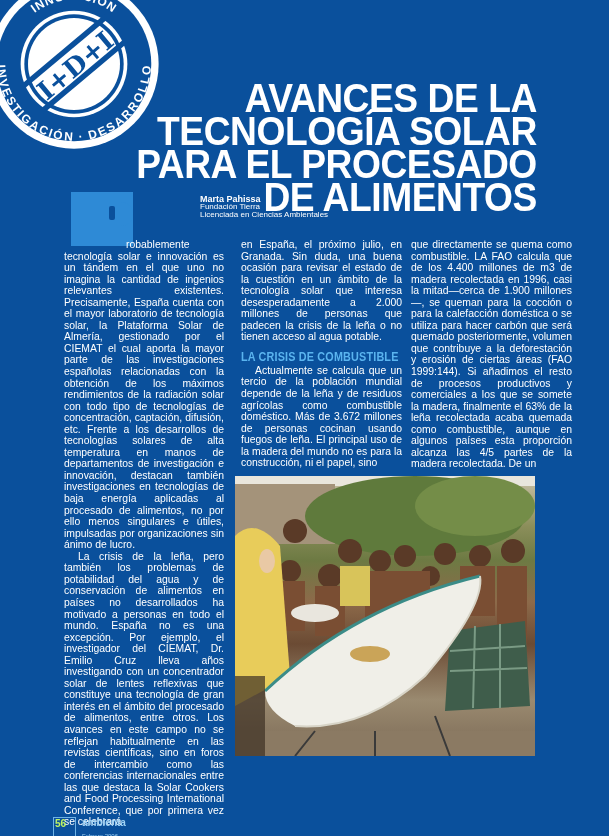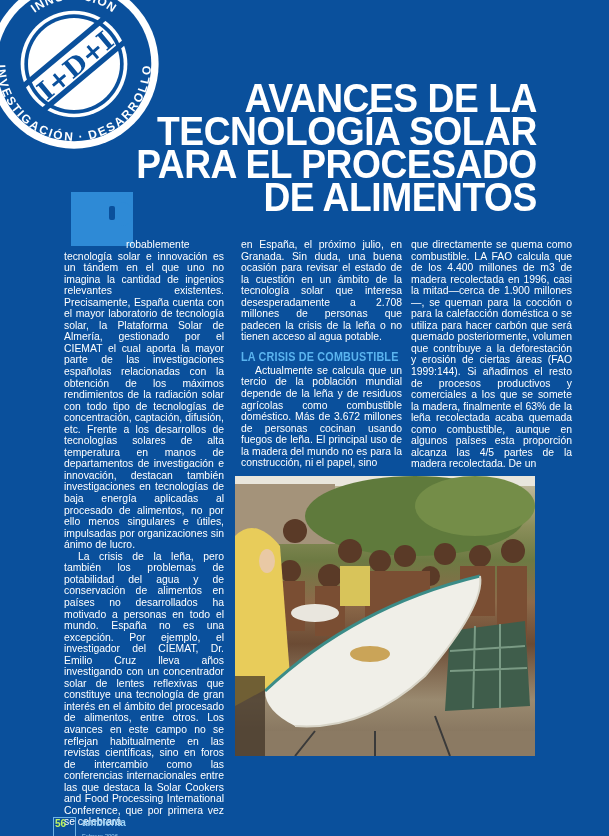--- a/index.html
+++ b/index.html
@@ -111,28 +111,33 @@
     <div>TECNOLOGÍA SOLAR</div>
     <div>PARA EL PROCESADO</div>
     <div>DE ALIMENTOS</div>
   </div>
 
   <div class="dropcap">
     <div class="bowl"></div>
     <div class="hole"></div>
   </div>
 
+  <div class="author">
+    <div class="name">Marta Pahissa</div>
+    <div>Fundación Tierra</div>
+    <div>Licenciada en Ciencias Ambientales</div>
+  </div>
 
   <div class="col col1">
     <p class="first">robablemente tecnología solar e innovación es un tándem en el que uno no imagina la cantidad de ingenios relevantes existentes. Precisamente, España cuenta con el mayor laboratorio de tecnología solar, la Plataforma Solar de Almería, gestionado por el CIEMAT el cual aporta la mayor parte de las investigaciones españolas relacionadas con la obtención de los máximos rendimientos de la radiación solar con todo tipo de tecnologías de concentración, captación, difusión, etc. Frente a los desarrollos de tecnologías solares de alta temperatura en manos de departamentos de investigación e innovación, destacan también investigaciones en tecnologías de baja energía aplicadas al procesado de alimentos, no por ello menos singulares e útiles,  impulsadas por organizaciones sin ánimo de lucro.</p>
     <p class="indent">La crisis de la leña, pero también los problemas de potabilidad del agua y de conservación de alimentos en países no desarrollados ha motivado a personas en todo el mundo. España no es una excepción. Por ejemplo, el investigador del CIEMAT, Dr. Emilio Cruz lleva años investigando con un concentrador solar de lentes reflexivas que constituye una tecnología de gran interés en el ámbito del procesado de alimentos, entre otros. Los avances en este campo no se reflejan habitualmente en las revistas científicas, sino en foros de intercambio como las conferencias internacionales entre las que destaca la Solar Cookers and Food Processing International Conference, que por primera vez se celebrará</p>
   </div>
 
   <div class="col col2">
-    <p>en España, el próximo julio, en Granada. Sin duda, una buena ocasión para revisar el estado de la cuestión en un ámbito de la tecnología solar que interesa desesperadamente a 2.708 millones de personas que padecen la crisis de la leña o no tienen acceso al agua potable.</p>
+    <p>en España, el próximo julio, en Granada. Sin duda, una buena ocasión para revisar el estado de la cuestión en un ámbito de la tecnología solar que interesa desesperadamente a 2.000 millones de personas que padecen la crisis de la leña o no tienen acceso al agua potable.</p>
     <h3>LA CRISIS DE COMBUSTIBLE</h3>
     <p class="indent">Actualmente se calcula que un tercio de la población mundial depende de la leña y de residuos agrícolas como combustible doméstico. Más de 3.672 millones de personas cocinan usando fuegos de leña. El principal uso de la madera del mundo no es para la construcción, ni el papel, sino</p>
   </div>
 
   <div class="col col3">
     <p>que directamente se quema como combustible. LA FAO calcula que de los 4.400 millones de m3 de madera recolectada en 1996, casi la mitad—cerca de 1.900 millones—, se queman para la cocción o para la calefacción doméstica o se utiliza para hacer carbón que será quemado posteriormente, volumen que contribuye a la deforestación y erosión de ciertas áreas (FAO 1999:144). Si añadimos el resto de procesos productivos y comerciales a los que se somete la madera, finalmente el 63% de la leña recolectada acaba quemada como combustible, aunque en algunos países esta proporción alcanza las 4/5 partes de la madera recolectada. De un</p>
   </div>
 
   <div class="photo" title="Woman in yellow sari demonstrating a parabolic solar cooker to a group of villagers and children">
     <svg width="300" height="280" viewBox="0 0 300 280">

